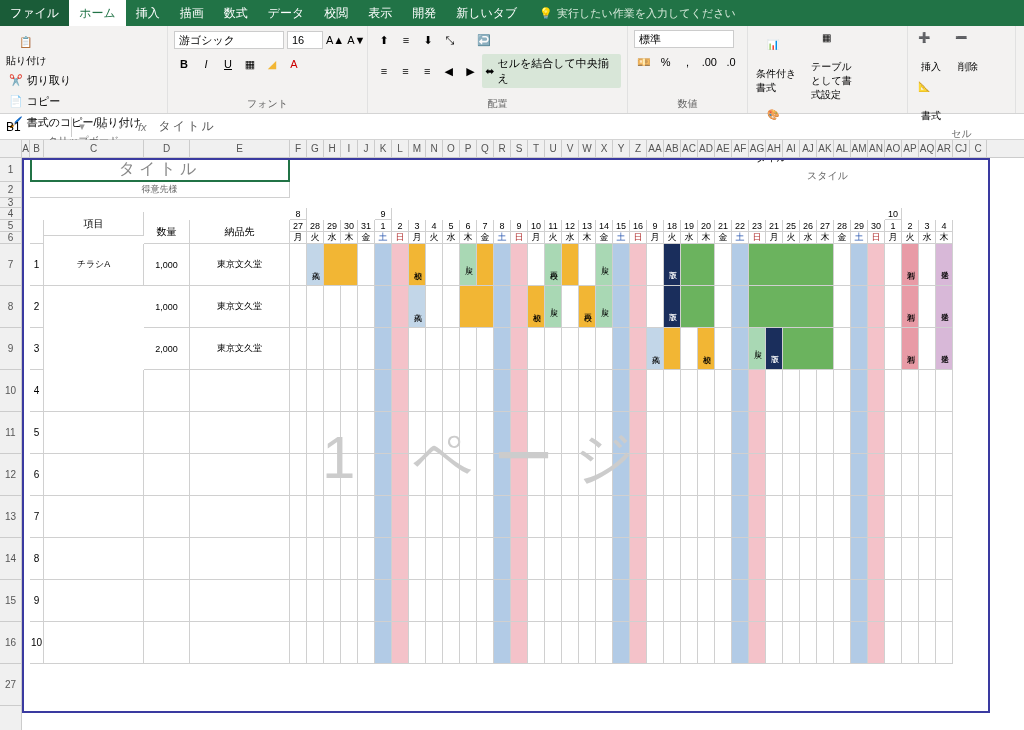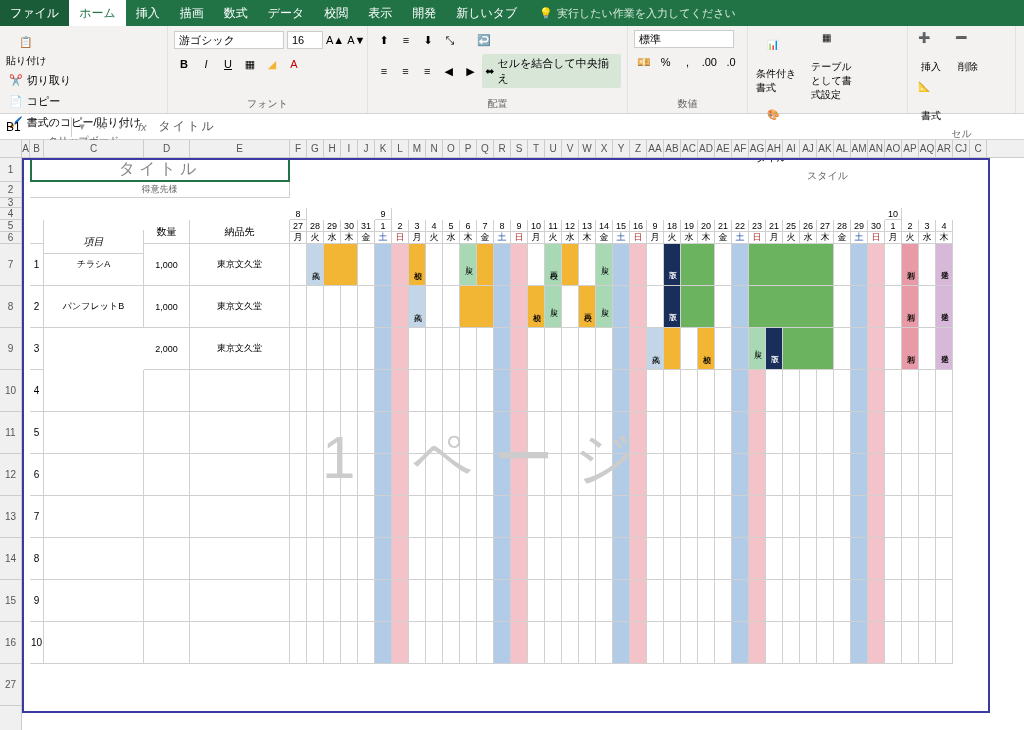--- a/index.html
+++ b/index.html
@@ -291,21 +291,21 @@
       <div class="row-h" style="height: 42px;">15</div>
       <div class="row-h" style="height: 42px;">16</div>
       <div class="row-h" style="height: 42px;">27</div>
     </div>
   <div class="grid" id="grid">
     <div class="watermark">1 ページ</div>
     <div class="sheet-border"></div>
   <div class="cell title" style="left: 8px; top: 0px; width: 260px; height: 24px;">タイトル</div>
       <div class="cell sub" style="left: 8px; top: 24px; width: 260px; height: 16px;">得意先様</div>
       <div class="cell th" style="left: 8px; top: 62px; width: 14px; height: 24px;"></div>
-      <div class="cell th" style="left: 22px; top: 72px; width: 100px; height: 24px; font-style: italic;">項目</div>
+      <div class="cell th" style="left: 22px; top: 54px; width: 100px; height: 24px;">項目</div>
       <div class="cell th" style="left: 122px; top: 62px; width: 46px; height: 24px;">数量</div>
       <div class="cell th" style="left: 168px; top: 62px; width: 100px; height: 24px;">納品先</div>
       <div class="cell day" style="left: 268px; top: 50px; width: 17px; height: 12px;">8</div>
       <div class="cell day" style="left: 353px; top: 50px; width: 17px; height: 12px;">9</div>
       <div class="cell day" style="left: 863px; top: 50px; width: 17px; height: 12px;">10</div>
       <div class="cell day" style="left: 268px; top: 62px; width: 17px; height: 12px;">27</div>
       <div class="cell day" style="left: 268px; top: 74px; width: 17px; height: 12px;">月</div>
       <div class="cell day" style="left: 285px; top: 62px; width: 17px; height: 12px;">28</div>
       <div class="cell day" style="left: 285px; top: 74px; width: 17px; height: 12px;">火</div>
       <div class="cell day" style="left: 302px; top: 62px; width: 17px; height: 12px;">29</div>
@@ -419,21 +419,20 @@
       <div class="cell " style="left: 778px; top: 86px; width: 17px; height: 42px;"></div>
       <div class="cell " style="left: 795px; top: 86px; width: 17px; height: 42px;"></div>
       <div class="cell " style="left: 812px; top: 86px; width: 17px; height: 42px;"></div>
       <div class="cell bg-blue" style="left: 829px; top: 86px; width: 17px; height: 42px;"></div>
       <div class="cell bg-pink" style="left: 846px; top: 86px; width: 17px; height: 42px;"></div>
       <div class="cell " style="left: 863px; top: 86px; width: 17px; height: 42px;"></div>
       <div class="cell " style="left: 880px; top: 86px; width: 17px; height: 42px;"></div>
       <div class="cell " style="left: 897px; top: 86px; width: 17px; height: 42px;"></div>
       <div class="cell " style="left: 914px; top: 86px; width: 17px; height: 42px;"></div>
       <div class="cell th" style="left: 8px; top: 128px; width: 14px; height: 42px;">2</div>
-      <div class="cell " style="left: 22px; top: 128px; width: 100px; height: 42px;">パンフレットB</div>
       <div class="cell " style="left: 122px; top: 128px; width: 46px; height: 42px;">1,000</div>
       <div class="cell " style="left: 168px; top: 128px; width: 100px; height: 42px;">東京文久堂</div>
       <div class="cell " style="left: 268px; top: 128px; width: 17px; height: 42px;"></div>
       <div class="cell " style="left: 285px; top: 128px; width: 17px; height: 42px;"></div>
       <div class="cell " style="left: 302px; top: 128px; width: 17px; height: 42px;"></div>
       <div class="cell " style="left: 319px; top: 128px; width: 17px; height: 42px;"></div>
       <div class="cell " style="left: 336px; top: 128px; width: 17px; height: 42px;"></div>
       <div class="cell bg-blue" style="left: 353px; top: 128px; width: 17px; height: 42px;"></div>
       <div class="cell bg-pink" style="left: 370px; top: 128px; width: 17px; height: 42px;"></div>
       <div class="cell " style="left: 387px; top: 128px; width: 17px; height: 42px;"></div>

